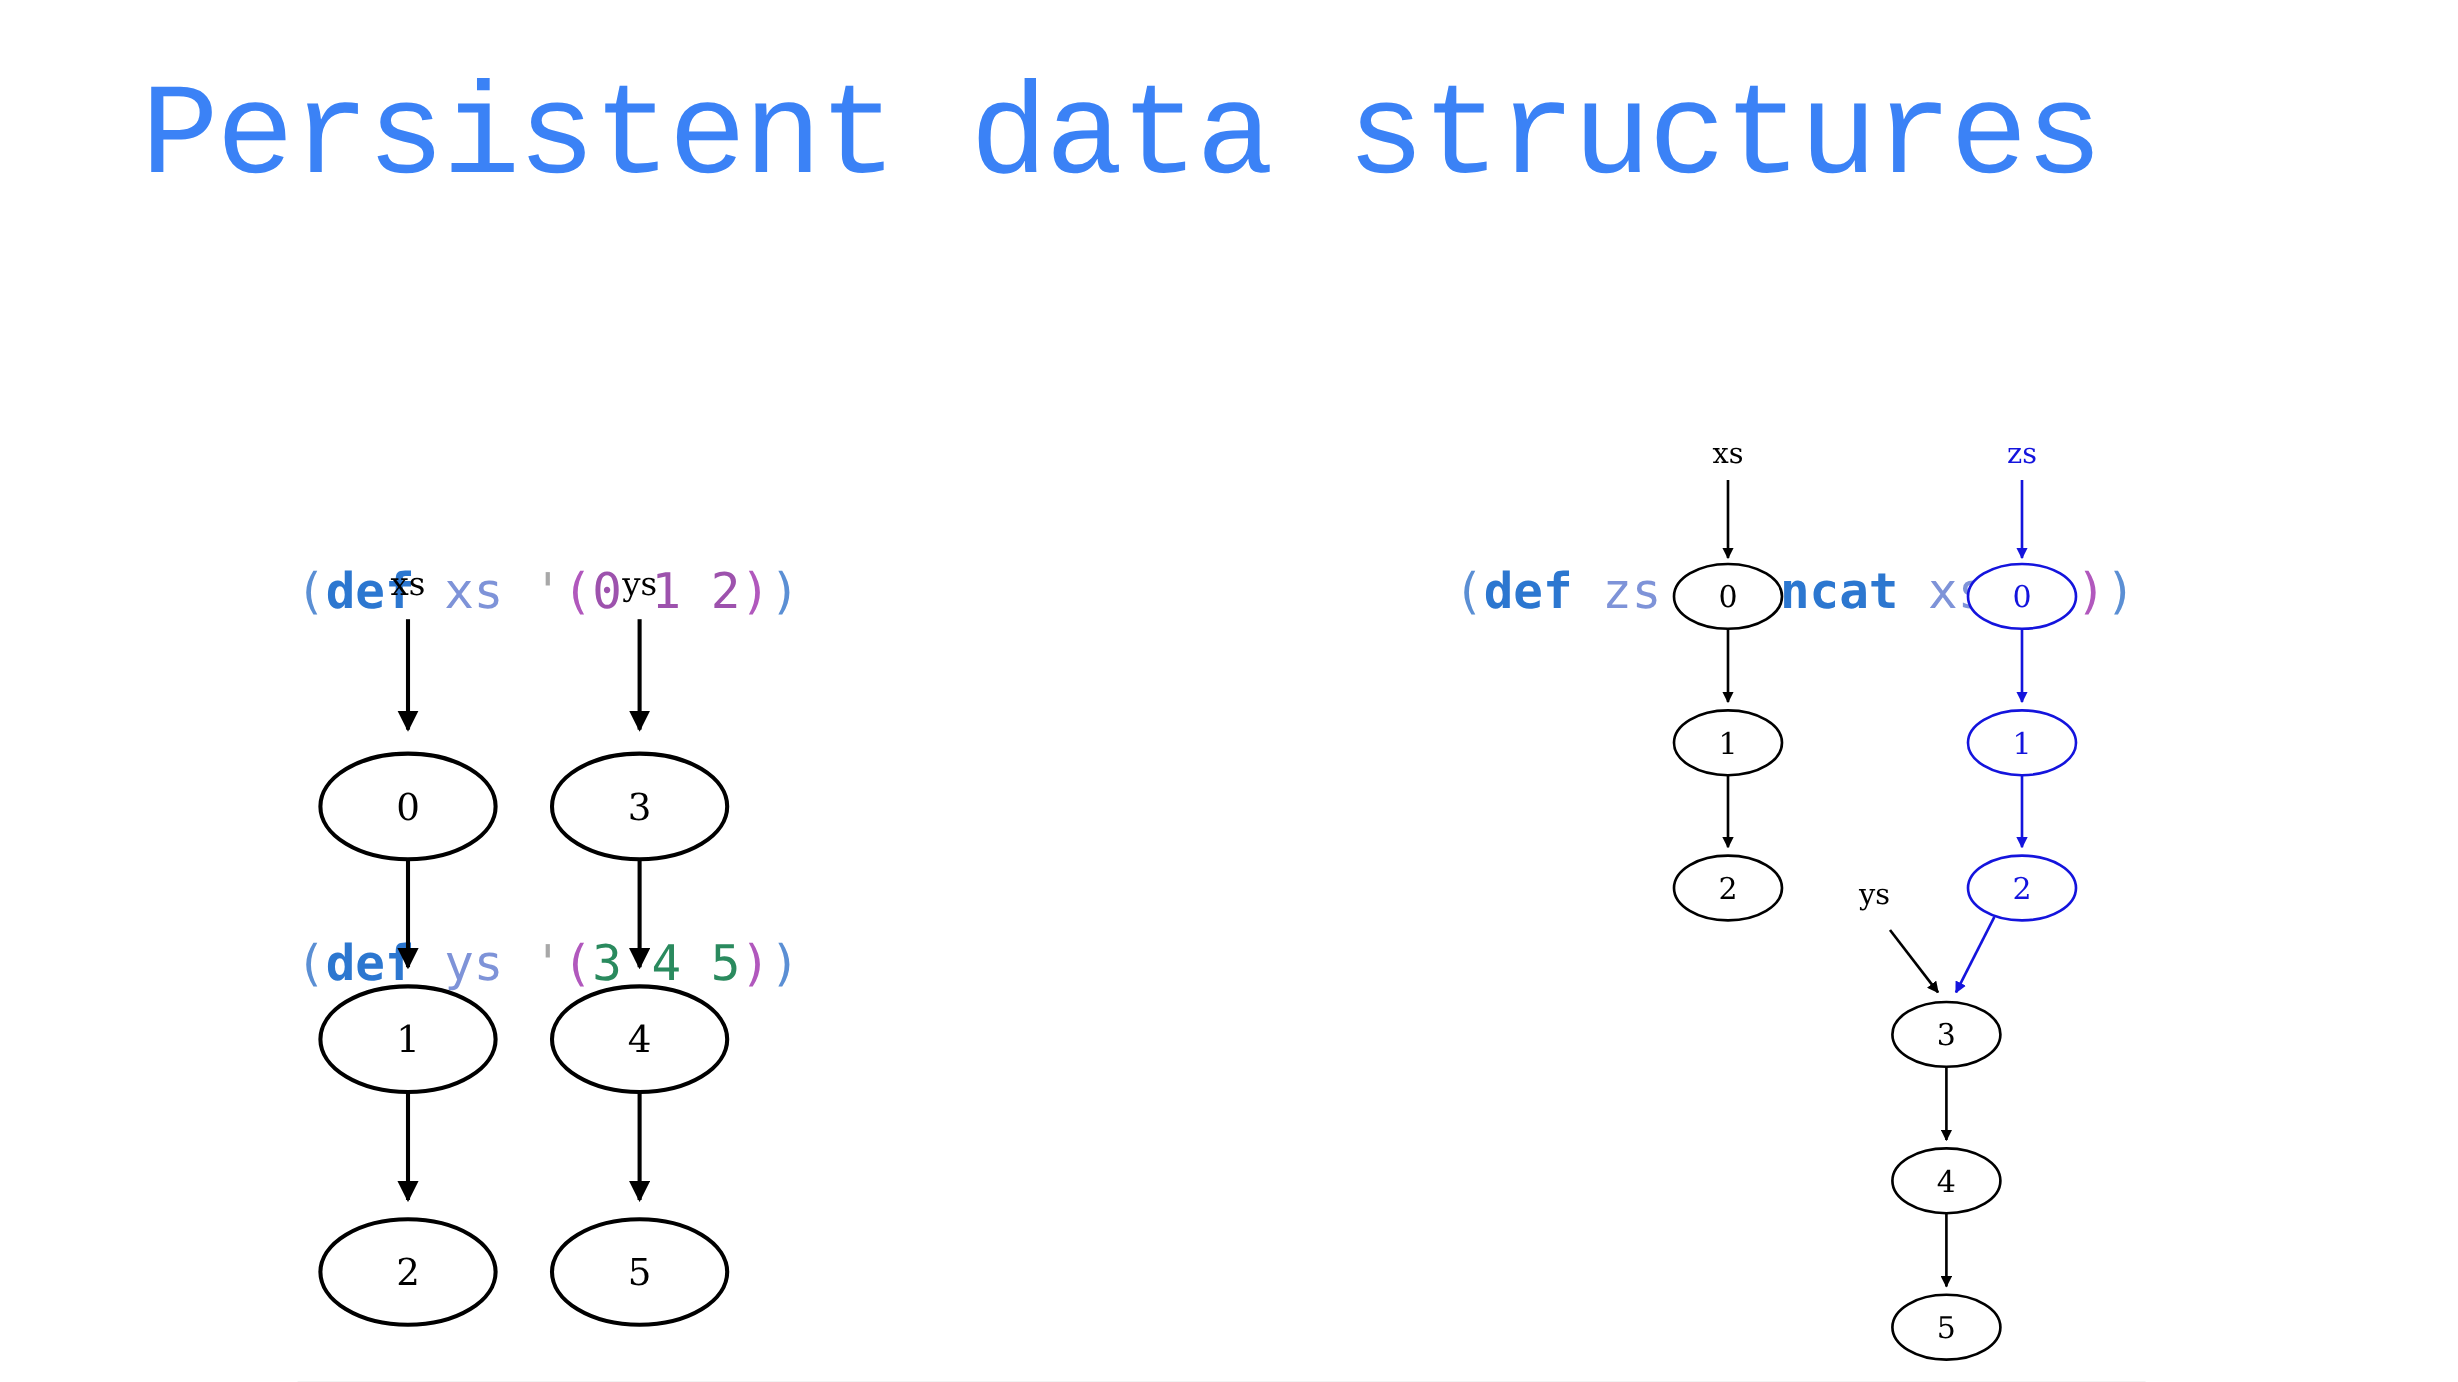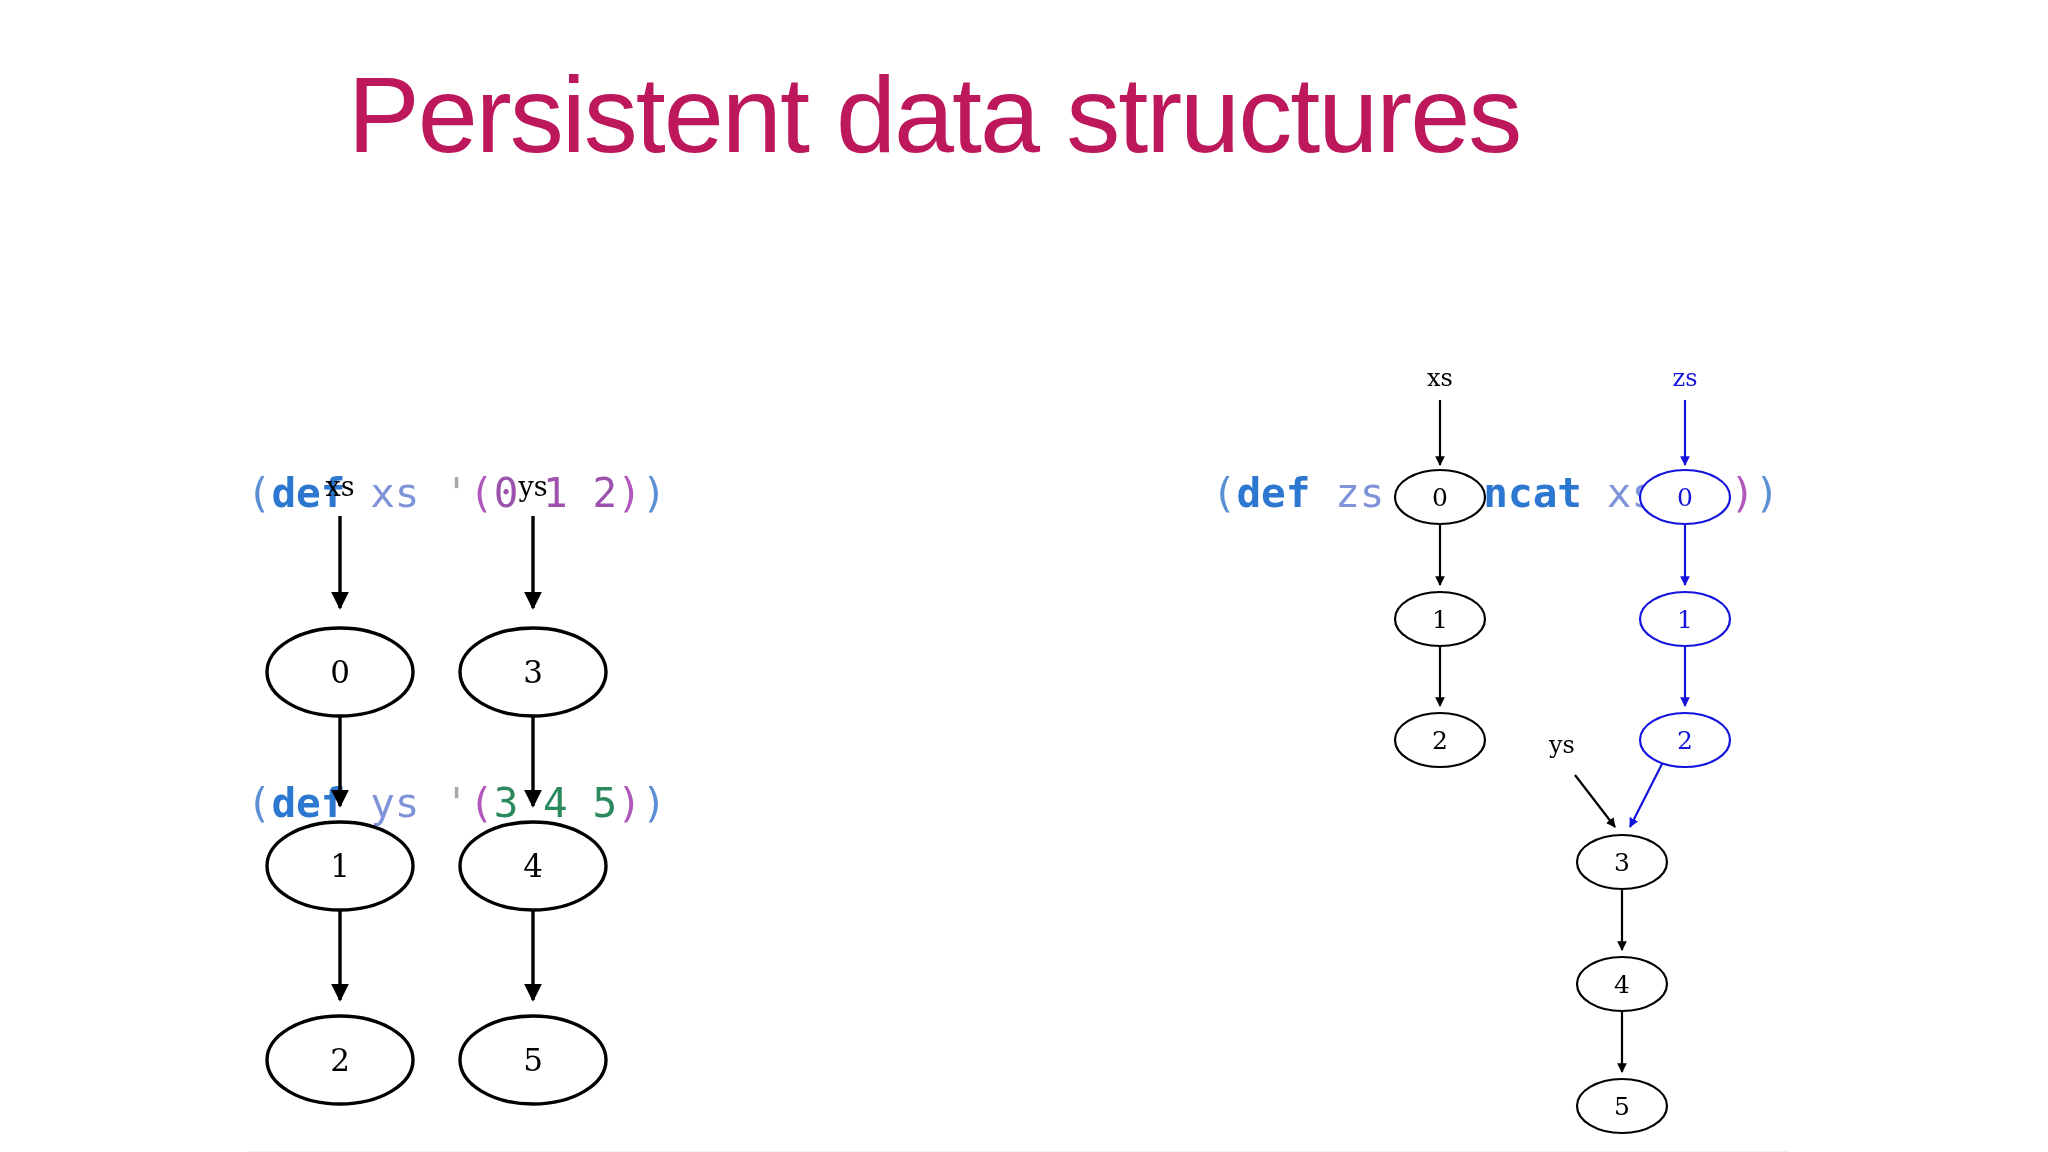--- a/index.html
+++ b/index.html
@@ -16,25 +16,25 @@
     background: #ffffff;
   }
 
   
   #slide-title {
     position: absolute;
     top: 56px;
     left: 0;
     width: 1868px;
     text-align: center;
-    font-family: Liberation Sans, sans-serif;
+    font-family: Liberation Mono, monospace;
     font-size: 108px;
     font-weight: 400;
     letter-spacing: -2px;
-    color: #be185d;
+    color: #3b82f6;
     line-height: 1.1;
     white-space: nowrap;
   }
 
   
   .code-block {
     position: absolute;
     font-family: "DejaVu Sans Mono", "Liberation Mono", monospace;
     font-size: 41px;
     line-height: 62px;

